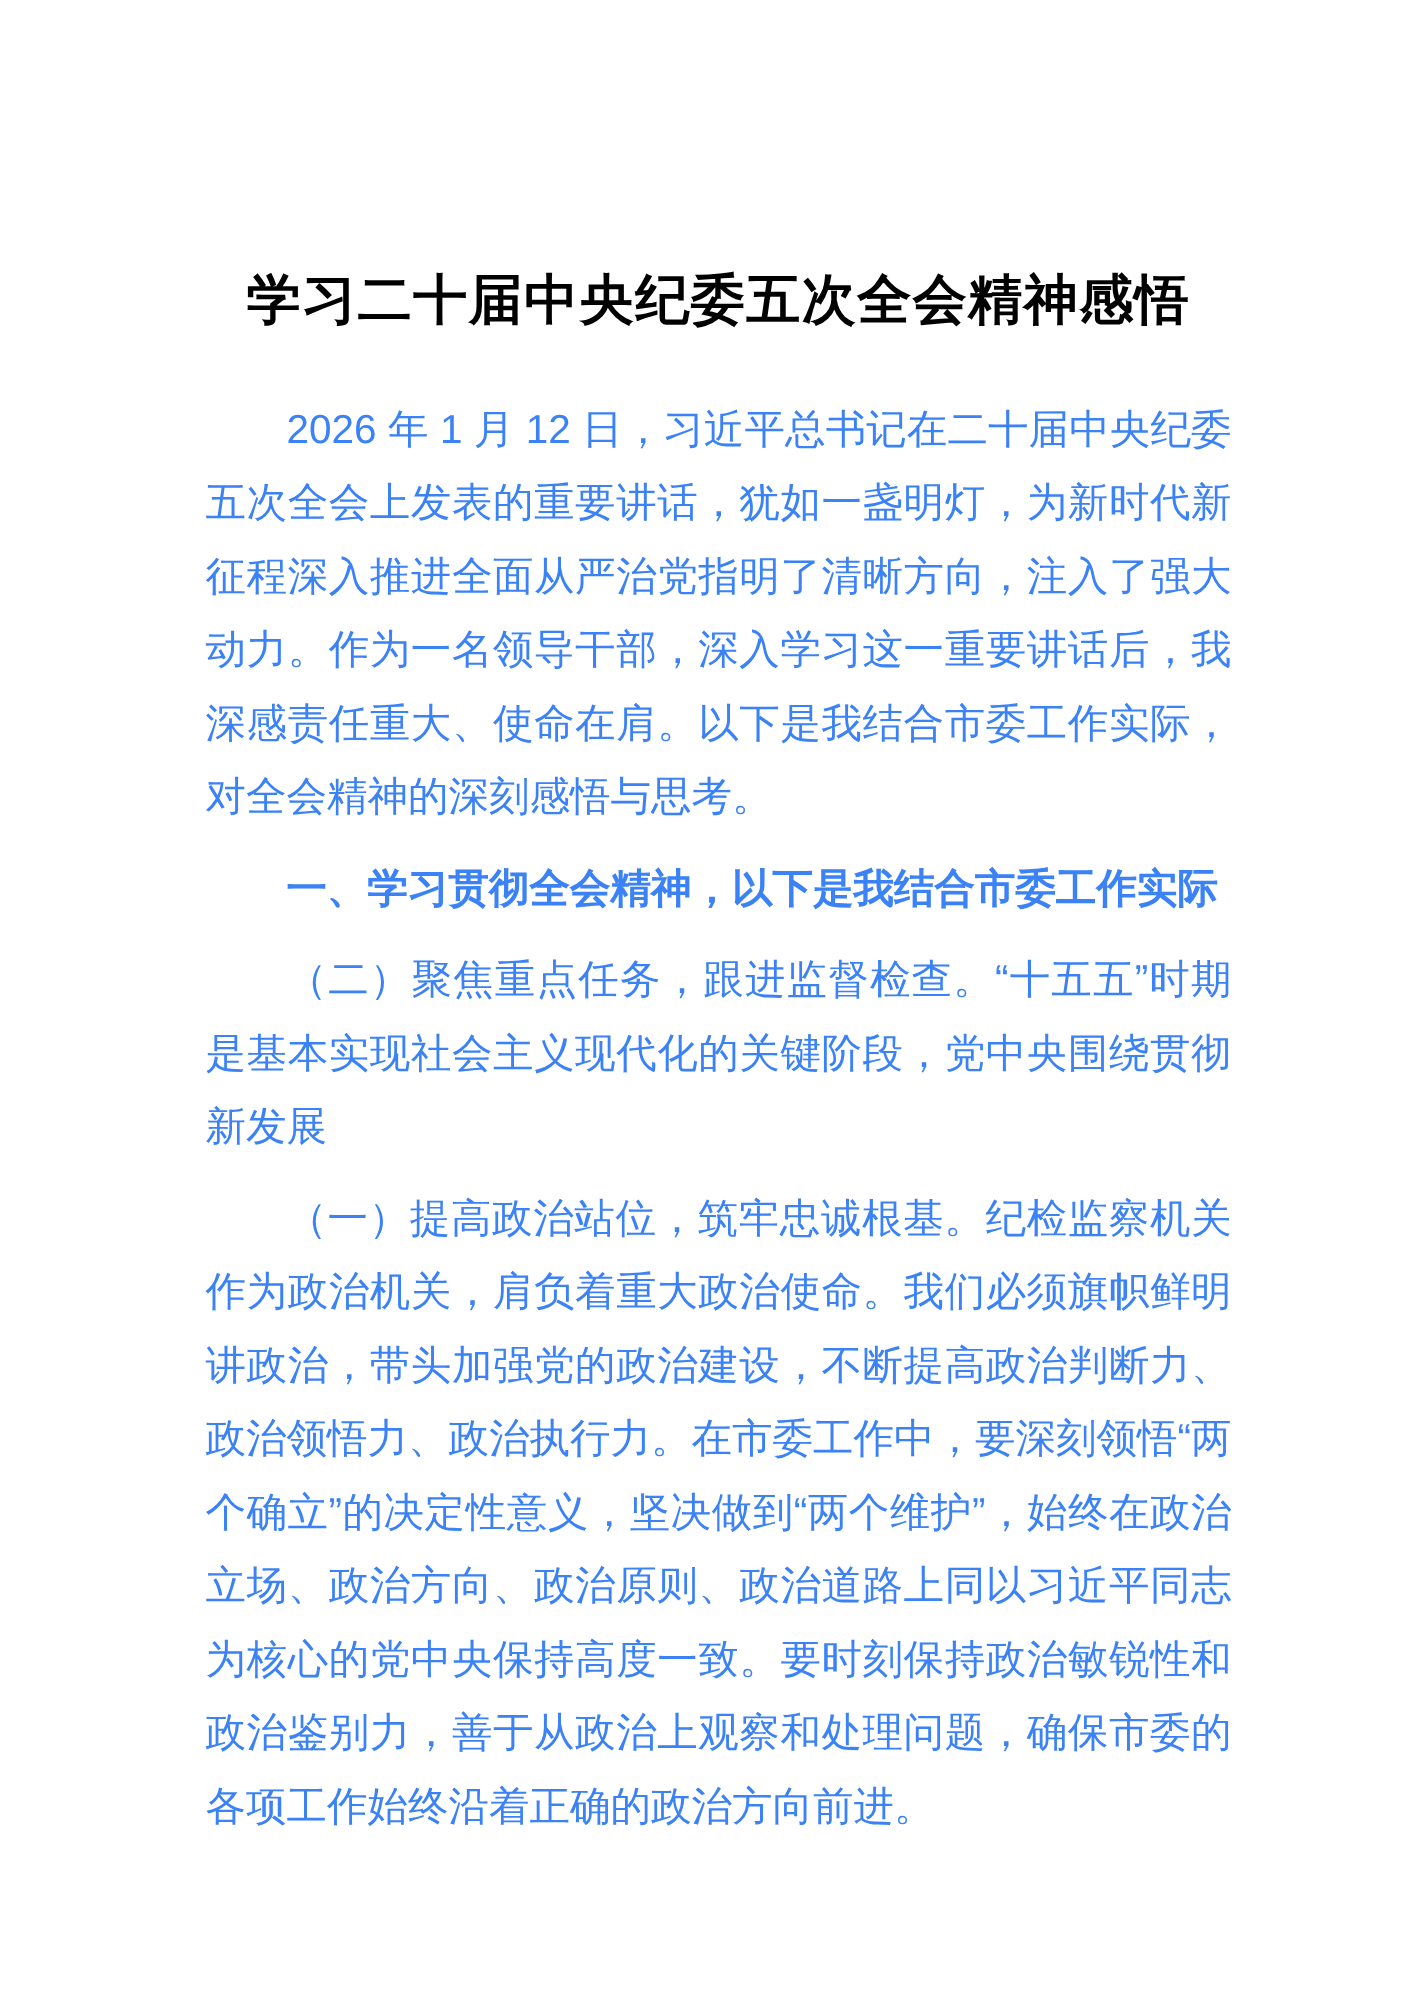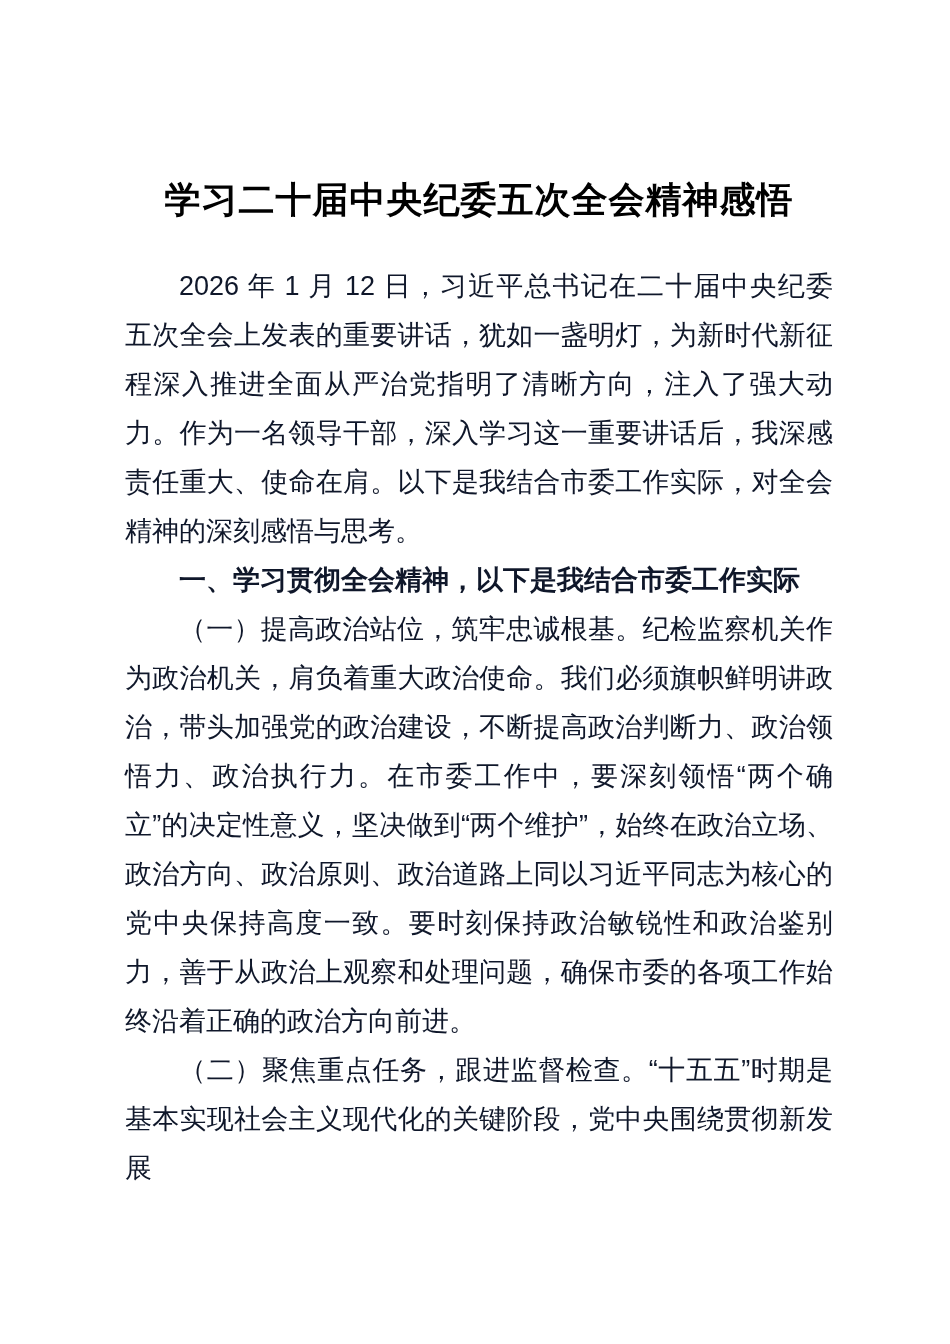--- a/index.html
+++ b/index.html
@@ -25,40 +25,40 @@
   .doc-title {
     margin: 0 0 38px 0;
     font-size: 36px;
     font-weight: bold;
     line-height: 48px;
     text-align: center;
     color: #000000;
     letter-spacing: 1px;
   }
   .para {
-    margin: 0;
+    margin: 12px;
     font-size: 27px;
     line-height: 49px;
     text-align: justify;
     text-indent: 2em;
-    color: #0f172a;
+    color: #3b82f6;
     word-break: break-all;
   }
   .para.heading {
     font-weight: bold;
   }
 </style>
 </head>
 <body>
 
 <div class="page">
   <div class="content">
     <h1 class="doc-title">学习二十届中央纪委五次全会精神感悟</h1>
 
     <p class="para">2026 年 1 月 12 日，习近平总书记在二十届中央纪委五次全会上发表的重要讲话，犹如一盏明灯，为新时代新征程深入推进全面从严治党指明了清晰方向，注入了强大动力。作为一名领导干部，深入学习这一重要讲话后，我深感责任重大、使命在肩。以下是我结合市委工作实际，对全会精神的深刻感悟与思考。</p>
 
     <p class="para heading">一、学习贯彻全会精神，以下是我结合市委工作实际</p>
 
+    <p class="para">（二）聚焦重点任务，跟进监督检查。“十五五”时期是基本实现社会主义现代化的关键阶段，党中央围绕贯彻新发展</p>
+
     <p class="para">（一）提高政治站位，筑牢忠诚根基。纪检监察机关作为政治机关，肩负着重大政治使命。我们必须旗帜鲜明讲政治，带头加强党的政治建设，不断提高政治判断力、政治领悟力、政治执行力。在市委工作中，要深刻领悟“两个确立”的决定性意义，坚决做到“两个维护”，始终在政治立场、政治方向、政治原则、政治道路上同以习近平同志为核心的党中央保持高度一致。要时刻保持政治敏锐性和政治鉴别力，善于从政治上观察和处理问题，确保市委的各项工作始终沿着正确的政治方向前进。</p>
-
-    <p class="para">（二）聚焦重点任务，跟进监督检查。“十五五”时期是基本实现社会主义现代化的关键阶段，党中央围绕贯彻新发展</p>
   </div>
 </div>
 
 </body></html>

